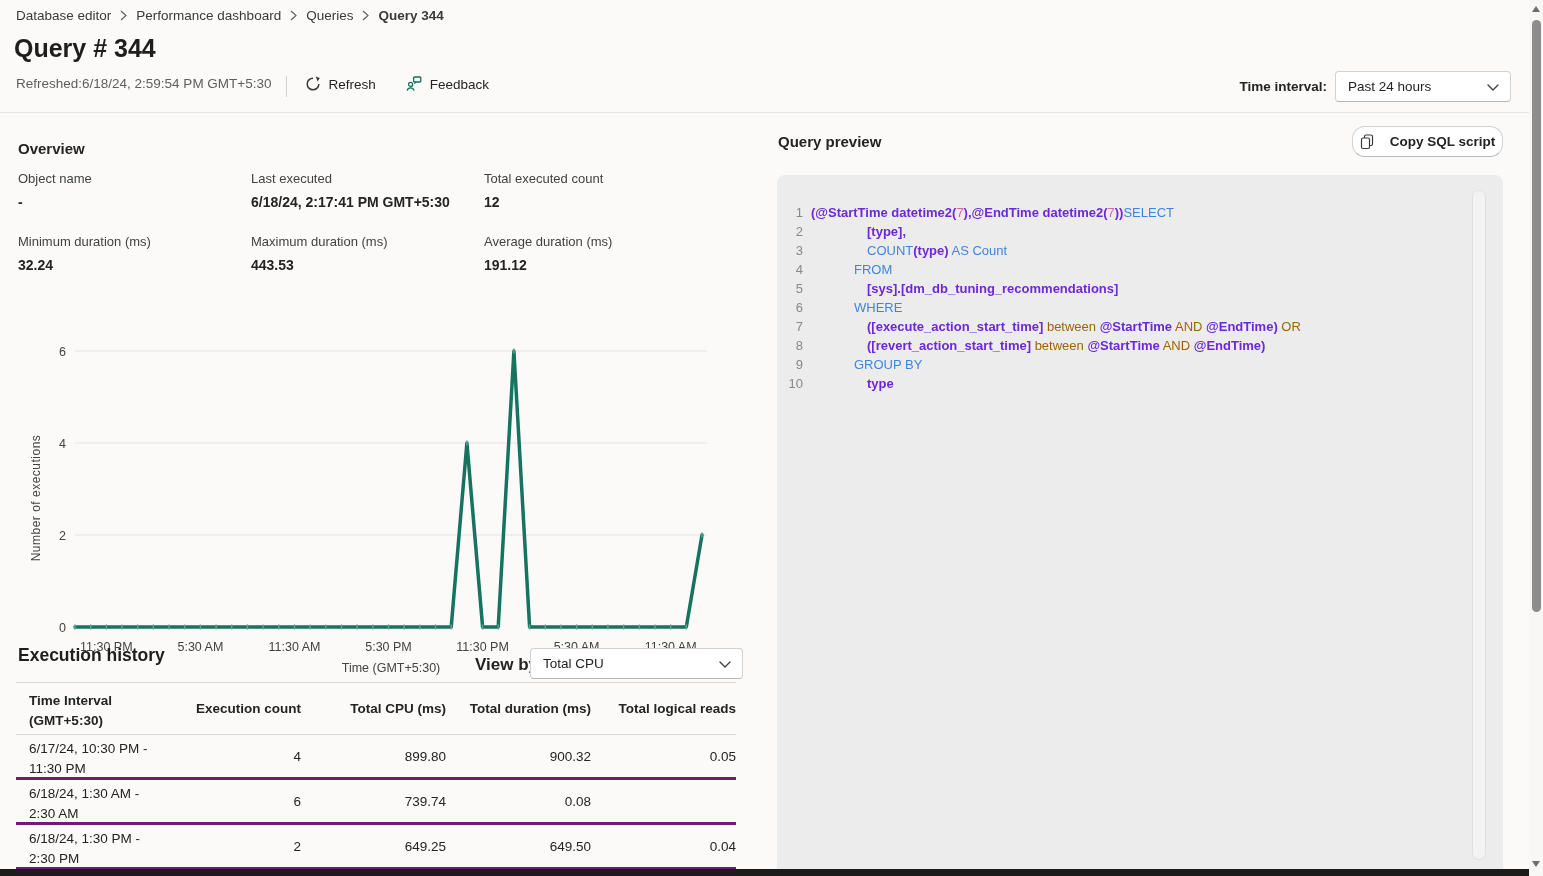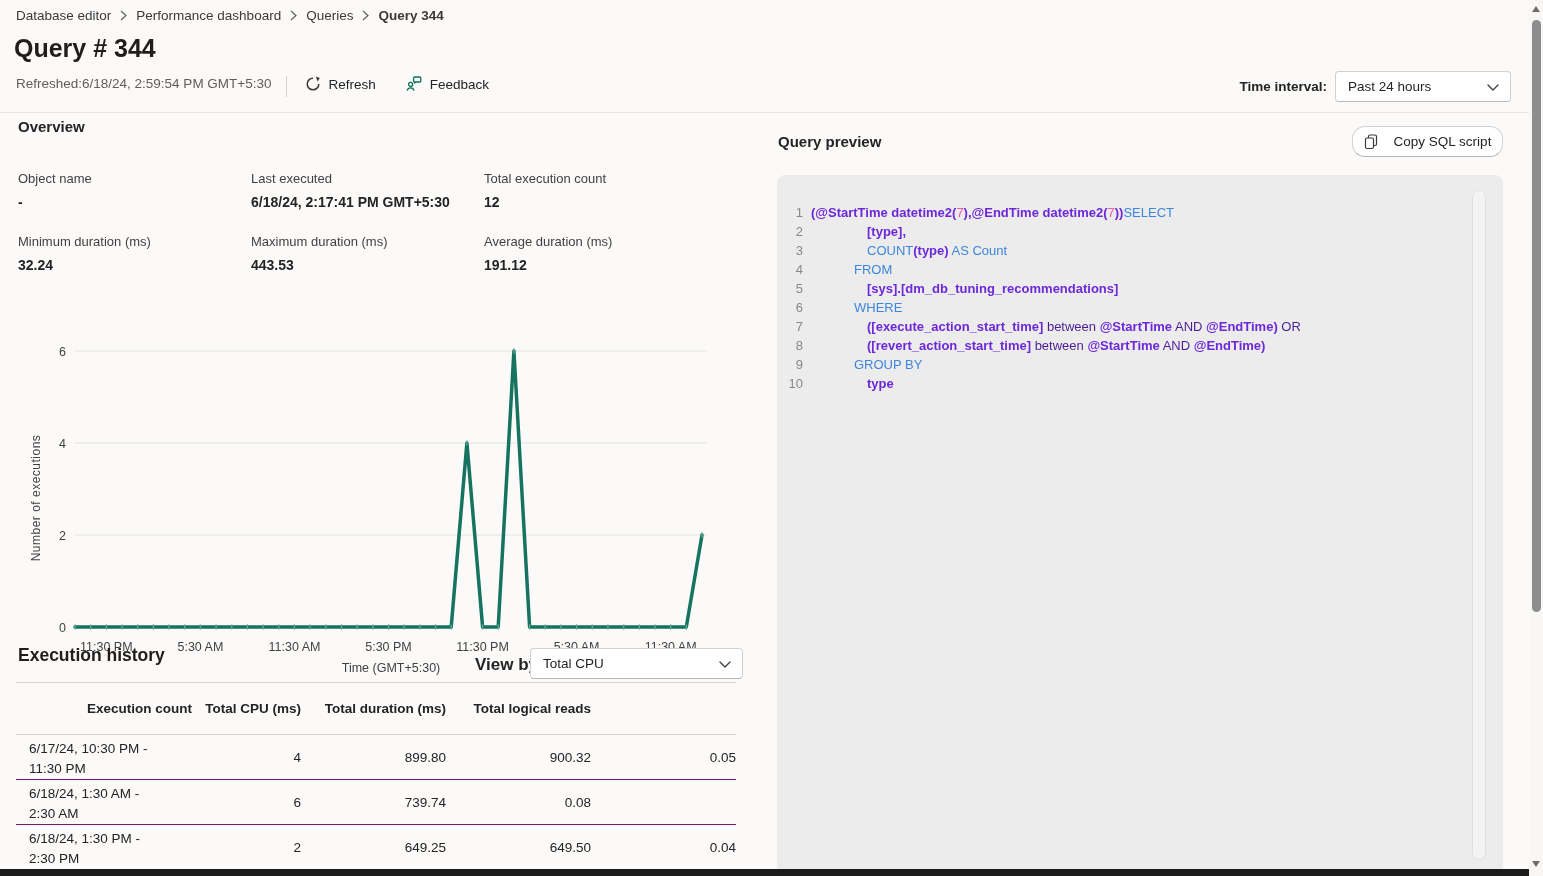--- a/index.html
+++ b/index.html
@@ -18,51 +18,51 @@
   .vdiv { width:1px; height:21px; background:#d1d1d1; margin:0 18px 0 14px; }
   .textbtn { display:flex; align-items:center; gap:8px; background:none; border:none; font-family:inherit; font-size:13.5px; color:#242424; cursor:pointer; margin-right:30px; }
   .time-interval { position:absolute; right:32px; top:71px; display:flex; align-items:center; gap:8px; }
   .ti-label { font-size:13.5px; font-weight:600; color:#242424; }
   .dropdown { position:relative; width:176px; height:31px; background:#fff; border:1px solid #d1d1d1; border-bottom-color:#b8b8b8; border-radius:4px; display:flex; align-items:center; padding:0 30px 0 12px; font-size:13.5px; color:#242424; cursor:pointer; }
   .dropdown .chev { position:absolute; right:11px; top:12px; }
   .header-divider { position:absolute; left:0; top:112px; width:1529px; height:1px; background:#e5e5e5; }
 
   
   .section-h { font-size:15px; font-weight:600; color:#242424; }
-  .overview-h { position:absolute; left:18px; top:118px; }
+  .overview-h { position:absolute; left:18px; top:140px; }
   .stats { position:absolute; left:18px; top:171px; width:710px; display:grid; grid-template-columns:233px 233px 233px; row-gap:24px; }
   .stat-label { font-size:13px; color:#424242; }
   .stat-value { margin-top:8px; font-size:14px; font-weight:600; color:#242424; }
 
   .chart-wrap { position:absolute; left:20px; top:338px; width:700px; height:345px; }
   .chart text { font-family:"Liberation Sans", sans-serif; }
 
   .exec-h { position:absolute; left:18px; top:645px; font-size:17.5px; font-weight:700; color:#1f1e1d; }
   .viewby-label { position:absolute; left:475px; top:655px; font-size:17px; font-weight:600; color:#242424; }
   .viewby-dd { position:absolute; left:530px; top:648px; width:213px; }
 
   .table { position:absolute; left:16px; top:682px; width:720px; border-top:1px solid #d6d6d6; font-size:13.5px; }
   .t-head { display:grid; grid-template-columns:176px 109px 145px 145px 145px; height:52px; border-bottom:1px solid #d6d6d6; font-weight:600; color:#242424; }
   .t-head .h1 { padding:8px 0 0 13px; line-height:20px; }
   .t-head .hn { display:flex; align-items:center; justify-content:flex-end; }
-  .t-row { display:grid; grid-template-columns:176px 109px 145px 145px 145px; height:45px; border-bottom:1px solid #701a75; color:#242424; }
+  .t-row { display:grid; grid-template-columns:176px 109px 145px 145px 145px; height:45px; border-bottom:3px solid #701a75; color:#242424; }
   .t-row .c1 { padding:4px 0 0 13px; line-height:19.5px; }
   .t-row .cn { display:flex; align-items:center; justify-content:flex-end; }
 
   
   .qp-h { position:absolute; left:778px; top:133px; }
-  .copy-btn { position:absolute; left:1352px; top:126px; width:151px; height:31px; background:#fff; border:1px solid #d1d1d1; border-bottom-color:#b8b8b8; border-radius:13px; display:flex; align-items:center; justify-content:center; gap:16px; font-family:inherit; font-size:13.5px; color:#242424; cursor:pointer; }
+  .copy-btn { position:absolute; left:1352px; top:126px; width:151px; height:31px; background:#fff; border:1px solid #d1d1d1; border-bottom-color:#b8b8b8; border-radius:13px; display:flex; align-items:center; justify-content:center; gap:16px; font-family:inherit; font-size:13.5px; color:#242424; cursor:pointer;font-weight:bold; }
   .code-block { position:absolute; left:777px; top:175px; width:726px; height:701px; background:#ececec; border-radius:8px; overflow:hidden; padding-top:28px; }
   .sql-line { display:flex; line-height:19px; font-size:13px; }
   .sql-num { flex:none; width:26px; text-align:right; color:#8a8886; }
   .sql-code { margin-left:8px; white-space:pre; }
   .ind0 { padding-left:0; } .ind1 { padding-left:43px; } .ind2 { padding-left:56px; }
   .c-ident { color:#6d28d9; font-weight:700; }
   .c-kw   { color:#3e86dd; }
-  .c-kw2  { color:#4c1d95; }
+  .c-kw2  { color:#a16207; }
   .c-num  { color:#e85fa4; }
   .code-scroll { position:absolute; left:695px; top:15px; width:14px; height:670px; background:#f3f3f3; border:1px solid #e0e0e0; border-radius:7px; }
 
   
   .win-scrollbar { position:absolute; right:0; top:0; width:14px; height:876px; background:#f8f7f6; }
   .sb-thumb { position:absolute; left:3px; top:20px; width:9px; height:592px; background:#8d8d8d; border-radius:4.5px; cursor:pointer; }
   .sb-up { position:absolute; left:3px; top:6px; width:0; height:0; border-left:4.5px solid transparent; border-right:4.5px solid transparent; border-bottom:6px solid #6d6d6d; cursor:pointer; }
   .sb-down { position:absolute; left:3px; bottom:9px; width:0; height:0; border-left:4.5px solid transparent; border-right:4.5px solid transparent; border-top:6px solid #6d6d6d; cursor:pointer; }
   .bottom-bar { position:absolute; left:0; top:869px; width:1529px; height:7px; background:#1b1b1b; }
 
@@ -134,21 +134,21 @@
   <div class="stats">
       <div class="stat">
         <div class="stat-label">Object name</div>
         <div class="stat-value">-</div>
       </div>
       <div class="stat">
         <div class="stat-label">Last executed</div>
         <div class="stat-value">6/18/24, 2:17:41 PM GMT+5:30</div>
       </div>
       <div class="stat">
-        <div class="stat-label">Total execution count</div>
+        <div class="stat-label">Total executed count</div>
         <div class="stat-value">12</div>
       </div>
       <div class="stat">
         <div class="stat-label">Minimum duration (ms)</div>
         <div class="stat-value">32.24</div>
       </div>
       <div class="stat">
         <div class="stat-label">Maximum duration (ms)</div>
         <div class="stat-value">443.53</div>
       </div>
@@ -223,20 +223,24 @@
   <span class="viewby-label">View by:</span>
   <div class="dropdown viewby-dd">
     <span>Total CPU</span>
     <svg class="chev" width="12" height="7" viewBox="0 0 12 7">
       <path d="M1 1 L6 6 L11 1" fill="none" stroke="#424242" stroke-width="1.4" stroke-linecap="round"></path>
     </svg>
   </div>
 
   <div class="table">
     <div class="t-head">
+        <div class="h1">
+          <div>Time Interval</div>
+          <div>(GMT+5:30)</div>
+        </div>
         <div class="hn">Execution count</div>
         <div class="hn">Total CPU (ms)</div>
         <div class="hn">Total duration (ms)</div>
         <div class="hn">Total logical reads</div>
       </div>
     <div class="t-body">
         <div class="t-row">
           <div class="c1">
             <div>6/17/24, 10:30 PM -</div>
             <div>11:30 PM</div>

